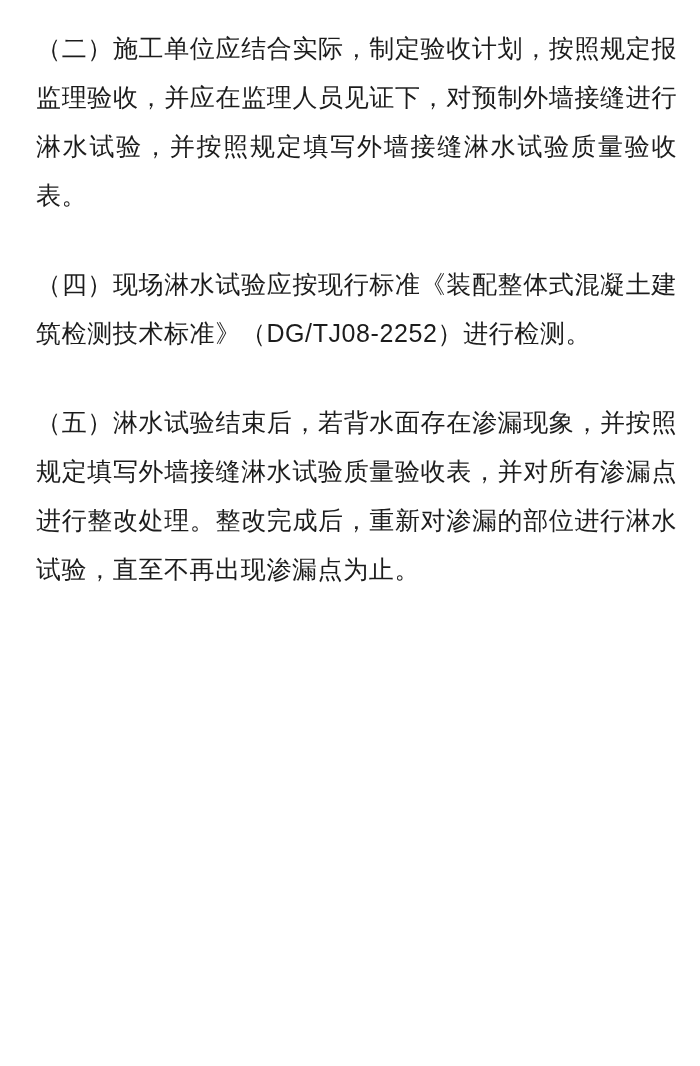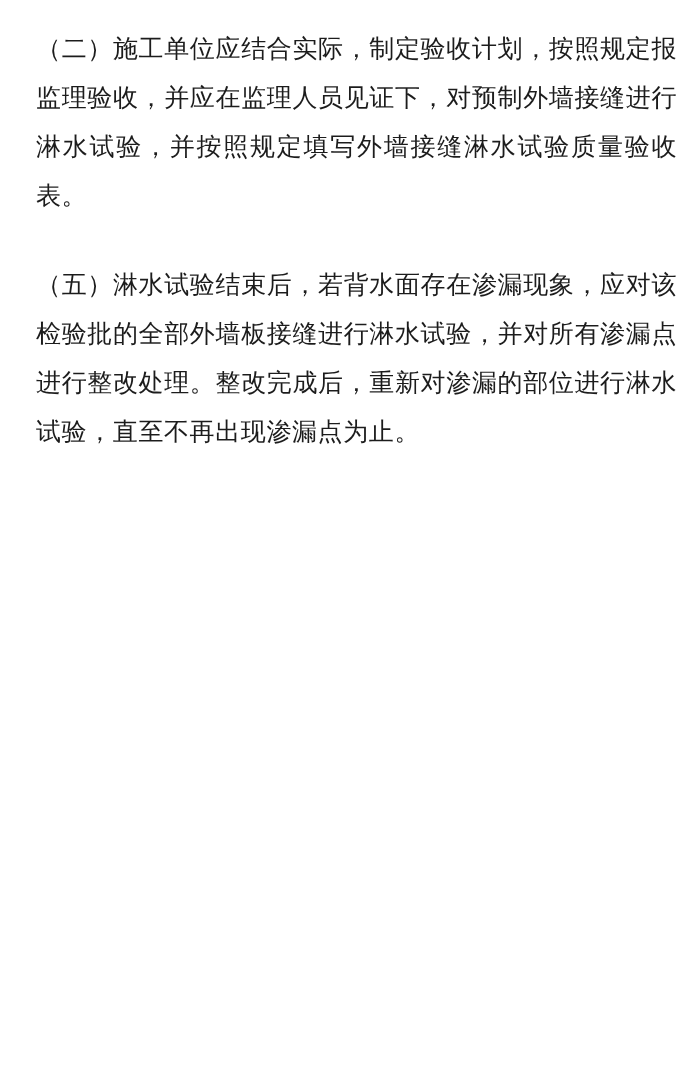--- a/index.html
+++ b/index.html
@@ -35,16 +35,17 @@
   }
 </style>
 </head>
 <body>
 
 <div class="page">
 
   <p class="para">（二）施工单位应结合实际，制定验收计划，按照规定报监理验收，并应在监理人员见证下，对预制外墙接缝进行淋水试验，并按照规定填写外墙接缝淋水试验质量验收表。</p>
 
 
+  <p class="para">（四）现场淋水试验应按现行标准《装配整体式混凝土建筑检测技术标准》（DG/TJ08-2252）进行检测。</p>
 
-  <p class="para">（五）淋水试验结束后，若背水面存在渗漏现象，应对该检验批的全部外墙板接缝进行淋水试验，并对所有渗漏点进行整改处理。整改完成后，重新对渗漏的部位进行淋水试验，直至不再出现渗漏点为止。</p>
+  <p class="para">（五）淋水试验结束后，若背水面存在渗漏现象，并按照规定填写外墙接缝淋水试验质量验收表，并对所有渗漏点进行整改处理。整改完成后，重新对渗漏的部位进行淋水试验，直至不再出现渗漏点为止。</p>
 
 </div>
 
 </body></html>

